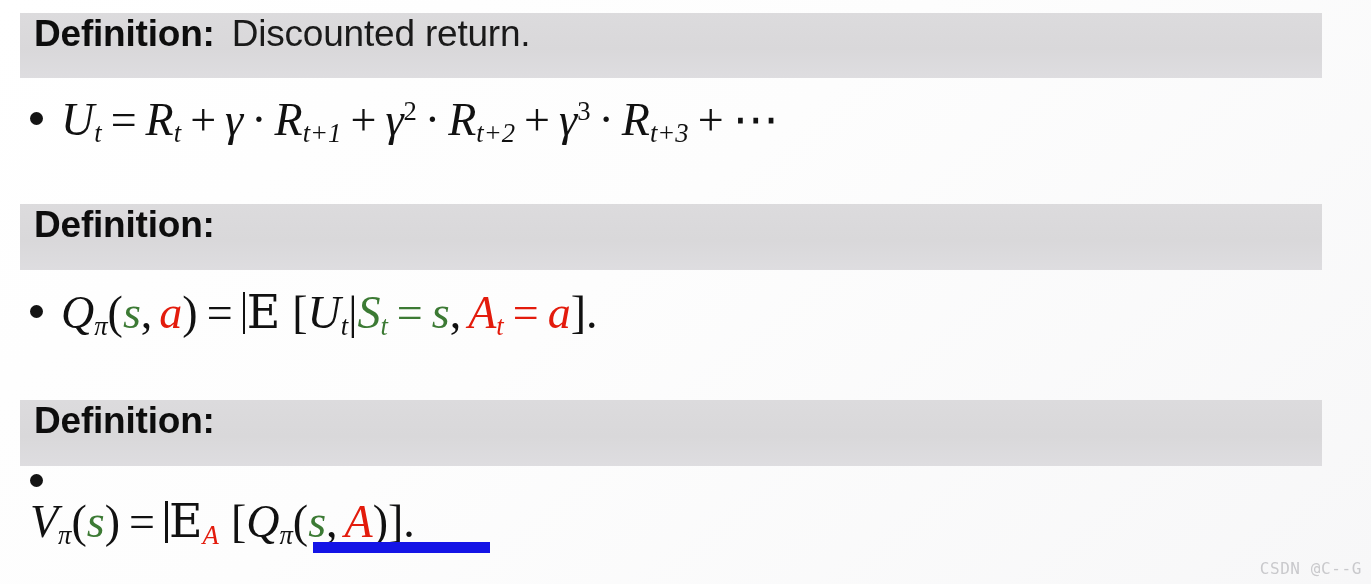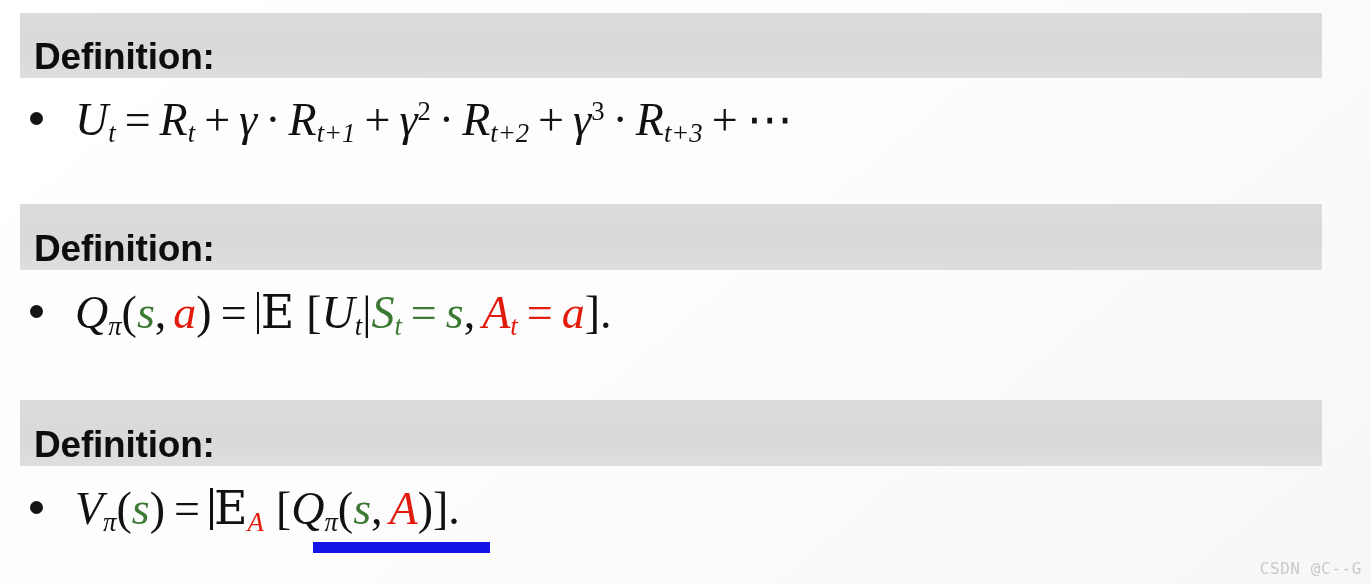--- a/index.html
+++ b/index.html
@@ -19,21 +19,21 @@
     -webkit-font-smoothing: antialiased;
   }
 
   
   .def-band {
     position: absolute;
     left: 20px;
     width: 1302px;
     background: linear-gradient(180deg, #dcdbdd 0%, #d9d8da 55%, #dedde0 100%);
     display: flex;
-    align-items: flex-end;
+    align-items: flex-start;
     padding: 0 0 0 14px;
     box-sizing: border-box;
     white-space: nowrap;
   }
 
   .band-1 { top: 13px;  height: 65px; }
   .band-2 { top: 204px; height: 66px; }
   .band-3 { top: 400px; height: 66px; }
 
   .def-label {
@@ -56,26 +56,25 @@
   .def-title.accent-red { color: #c0251f; }
 
   
   .formula-row {
     position: absolute;
     left: 30px;
     display: flex;
     align-items: baseline;
     white-space: nowrap;
     color: #111111;
-    gap: 14px;
   }
 
   .row-1 { top: 96px; }
   .row-2 { top: 288px; }
-  .row-3 { top: 484px; }
+  .row-3 { top: 484px; flex-direction: column; }
 
   .bullet {
     display: inline-block;
     width: 13px;
     height: 13px;
     border-radius: 50%;
     background: #141414;
     margin-right: 18px;
     position: relative;
     top: -10px;
@@ -159,20 +158,21 @@
     user-select: none;
   }
 </style>
 </head>
 <body>
 
 <div class="slide">
 
   <div class="def-band band-1">
     <span class="def-label">Definition:</span>
+    <span class="def-title gap-wide">Discounted return.</span>
   </div>
 
   <div class="formula-row row-1">
     <span class="bullet"></span>
     <span class="math">
       <span class="it">U</span><sub class="it">t</sub><span class="op">=</span><span class="it">R</span><sub class="it">t</sub><span class="op">+</span><span class="it">γ</span><span class="cdot">·</span><span class="it">R</span><sub class="it">t+1</sub><span class="op">+</span><span class="it">γ</span><sup class="up">2</sup><span class="cdot">·</span><span class="it">R</span><sub class="it">t+2</sub><span class="op">+</span><span class="it">γ</span><sup class="up">3</sup><span class="cdot">·</span><span class="it">R</span><sub class="it">t+3</sub><span class="op">+</span><span class="up">⋯</span>
     </span>
   </div>
 
   <div class="def-band band-2">

